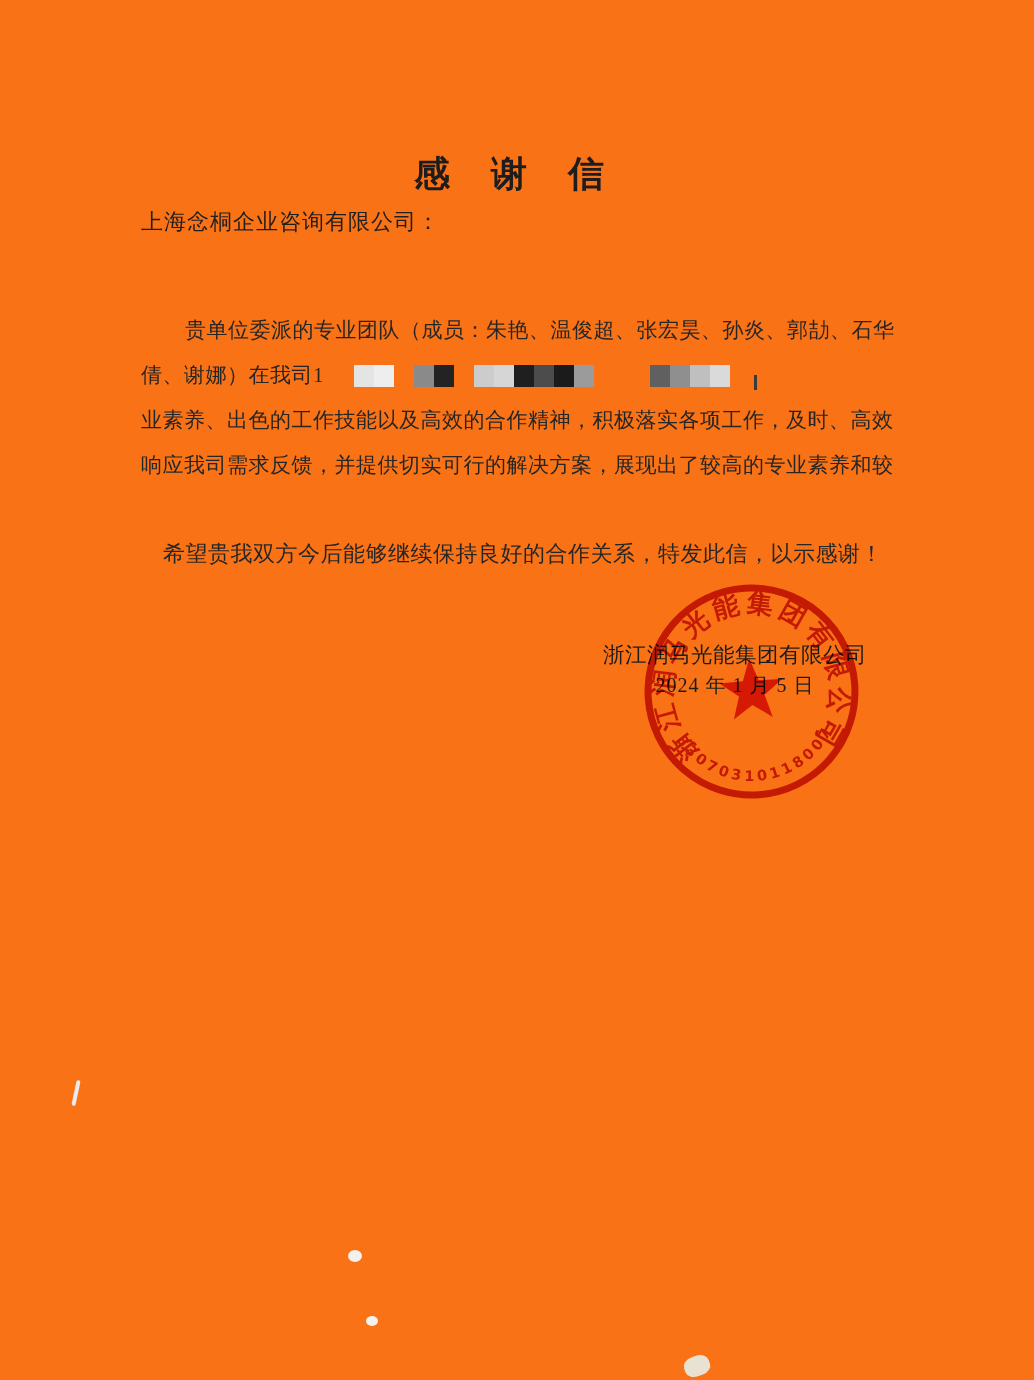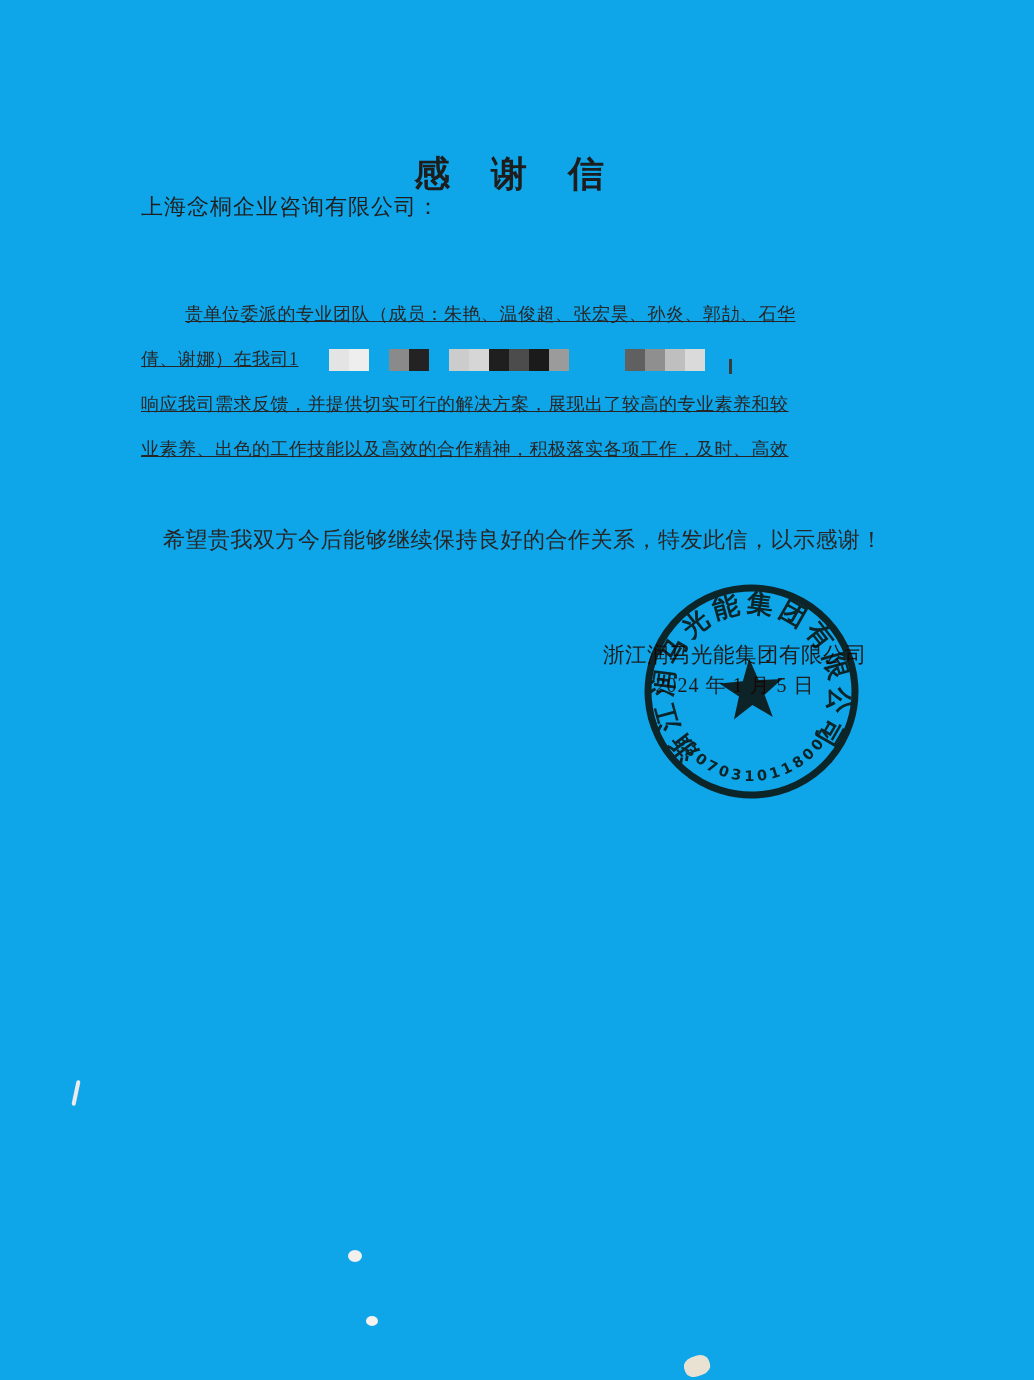--- a/index.html
+++ b/index.html
@@ -5,42 +5,42 @@
   html, body { margin: 0; padding: 0; }
   body {
     width: 1034px; height: 1380px;
     background: #ffffff;
     font-family: "Liberation Serif", "DejaVu Serif", serif;
     position: relative;
     overflow: hidden;
   }
   .page {
     position: absolute; inset: 0;
-    background: #0ea5e9;
+    background: #f97316;
   }
   .title {
     position: absolute;
     top: 150px; left: 0; width: 100%;
     text-align: center;
     font-size: 36px; font-weight: 700;
     letter-spacing: 16px;
     color: #1d1d1d;
     margin: 0;
   }
   .salutation {
     position: absolute;
-    left: 141px; top: 192px;
+    left: 141px; top: 207px;
     font-size: 22px; color: #1f1f1f;
     letter-spacing: 1px;
   }
   .body-block {
     position: absolute;
-    left: 141px; top: 292px;
+    left: 141px; top: 308px;
     width: 770px;
-    font-size: 18px; color: #262626; text-decoration: underline;
+    font-size: 21px; color: #262626;
   }
   .line {
     height: 45px; line-height: 45px;
     white-space: nowrap;
     letter-spacing: 0.5px;
   }
   .indent2 { padding-left: 44px; }
   .composite { display: flex; align-items: center; gap: 20px; }
   .mosaic { display: inline-flex; align-items: center; margin-left: 10px; }
   .mosaic-group { display: inline-flex; }
@@ -49,21 +49,21 @@
   .mosaic-cell { width: 20px; height: 22px; display: inline-block; }
   .redaction-tick {
     display: inline-block;
     width: 3px; height: 15px;
     background: #3a3a3a;
     margin: 0 2px 8px 4px;
     align-self: flex-end;
   }
   .para2 {
     position: absolute;
-    left: 141px; top: 525px;
+    left: 141px; top: 539px;
     width: 780px;
     font-size: 22px; color: #262626;
     letter-spacing: 0.5px;
     text-indent: 22px;
     white-space: nowrap;
   }
   .signature {
     position: absolute;
     left: 592px; top: 641px;
     width: 286px;
@@ -154,22 +154,22 @@
           </span>
           <span class="mosaic-group">
             <span class="mosaic-cell" style="background: rgb(96, 96, 96);"></span>
             <span class="mosaic-cell" style="background: rgb(143, 143, 143);"></span>
             <span class="mosaic-cell" style="background: rgb(191, 191, 191);"></span>
             <span class="mosaic-cell" style="background: rgb(218, 218, 218);"></span>
           </span>
         </span>
       <span class="redaction-tick"></span>
     </div>
+    <div class="line">业素养、出色的工作技能以及高效的合作精神，积极落实各项工作，及时、高效</div>
     <div class="line">响应我司需求反馈，并提供切实可行的解决方案，展现出了较高的专业素养和较</div>
-    <div class="line">业素养、出色的工作技能以及高效的合作精神，积极落实各项工作，及时、高效</div>
   </div>
 
   <div class="para2">希望贵我双方今后能够继续保持良好的合作关系，特发此信，以示感谢！</div>
 
   <div class="signature">
     <div class="company">浙江润马光能集团有限公司</div>
     <div class="date">2024 年 1 月 5 日</div>
   </div>
 
   <svg class="stamp" viewBox="0 0 222 222" xmlns="http://www.w3.org/2000/svg">

